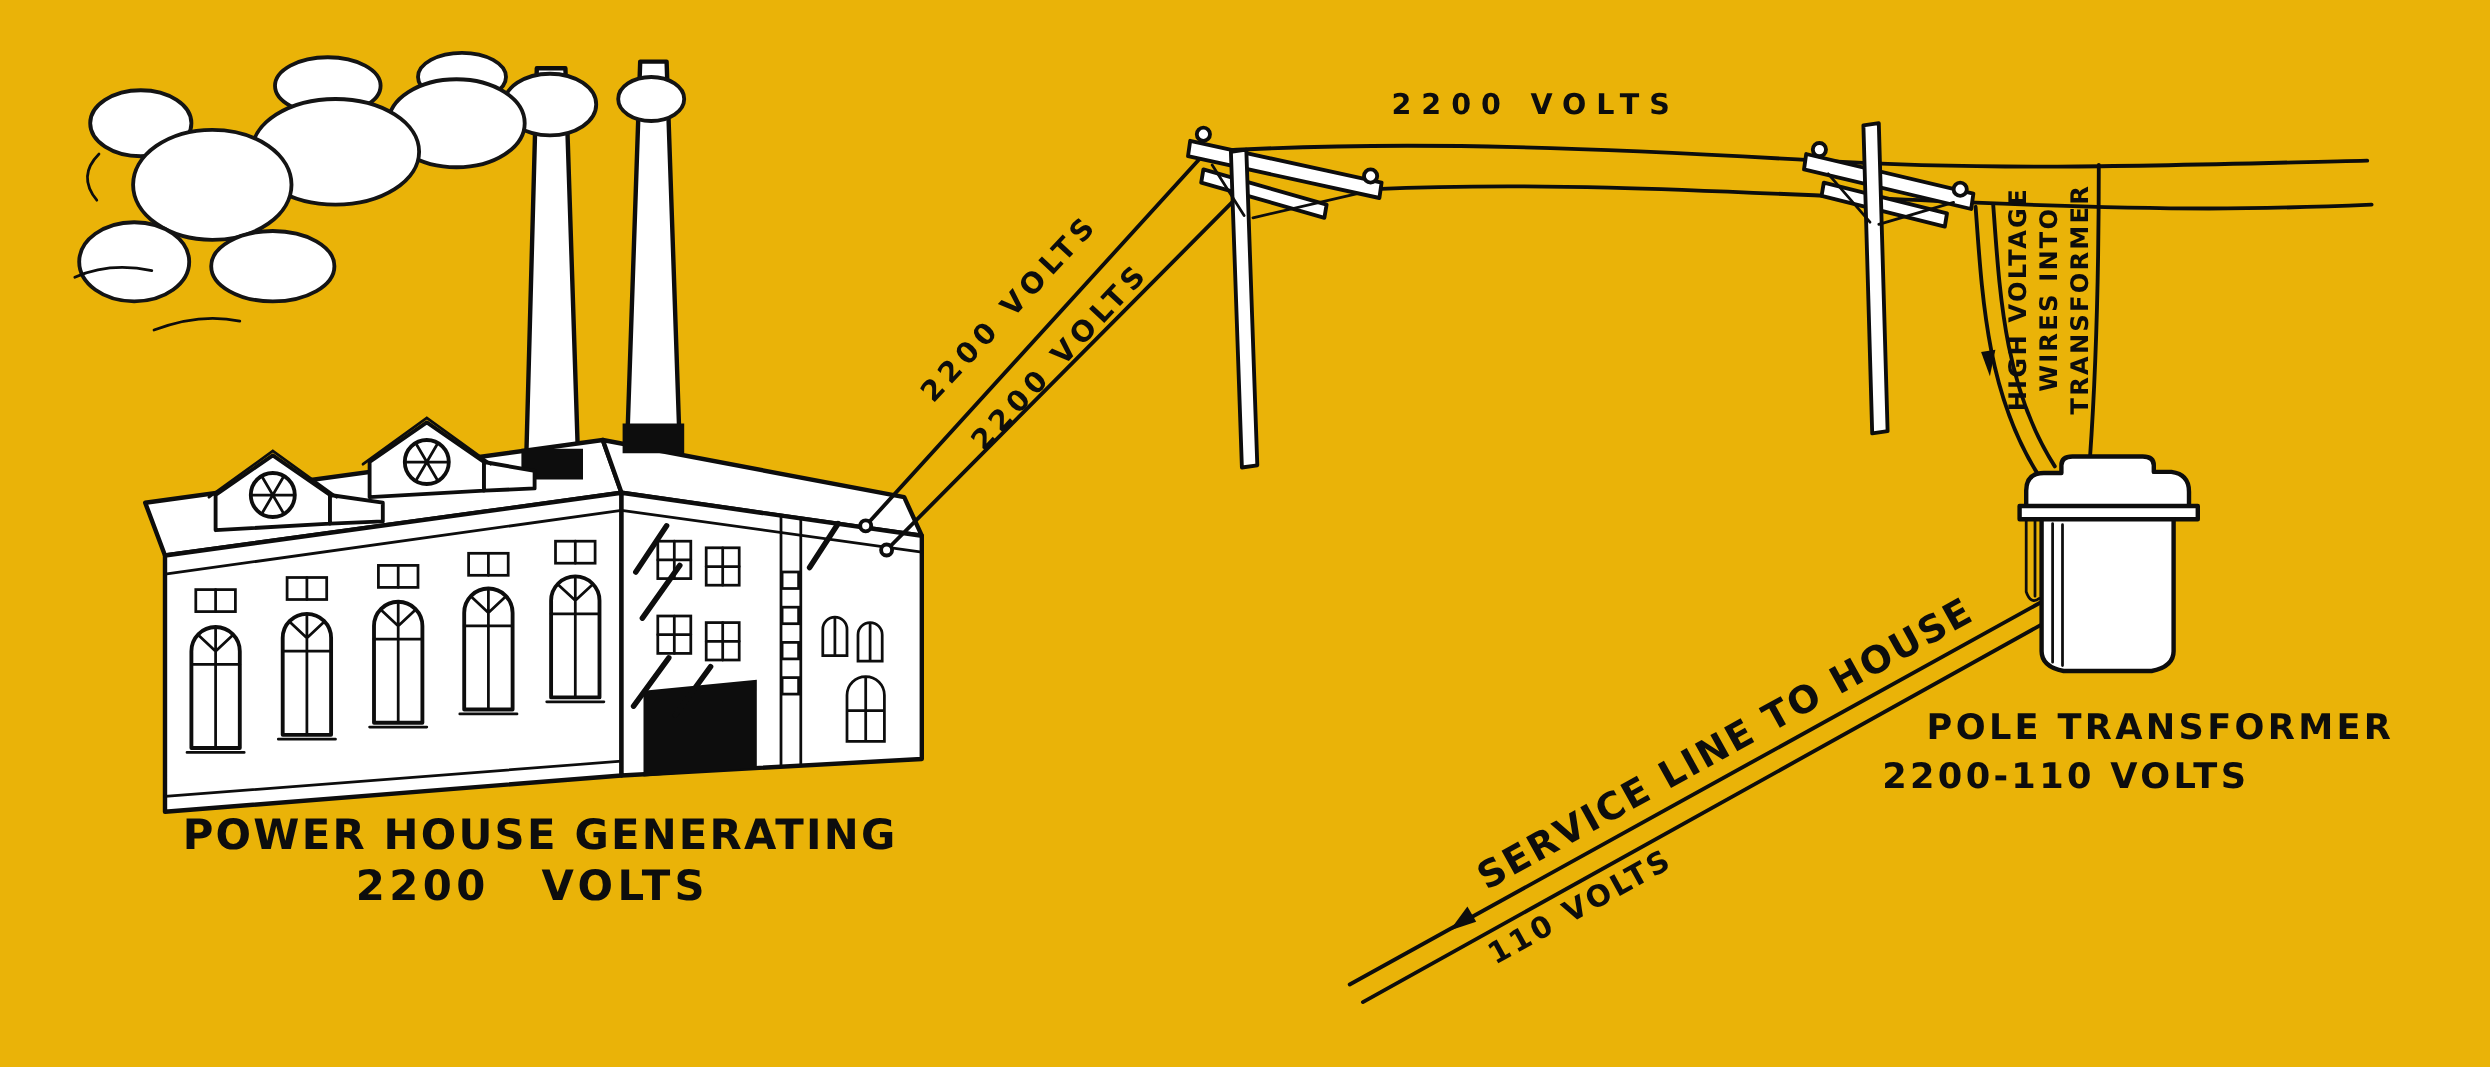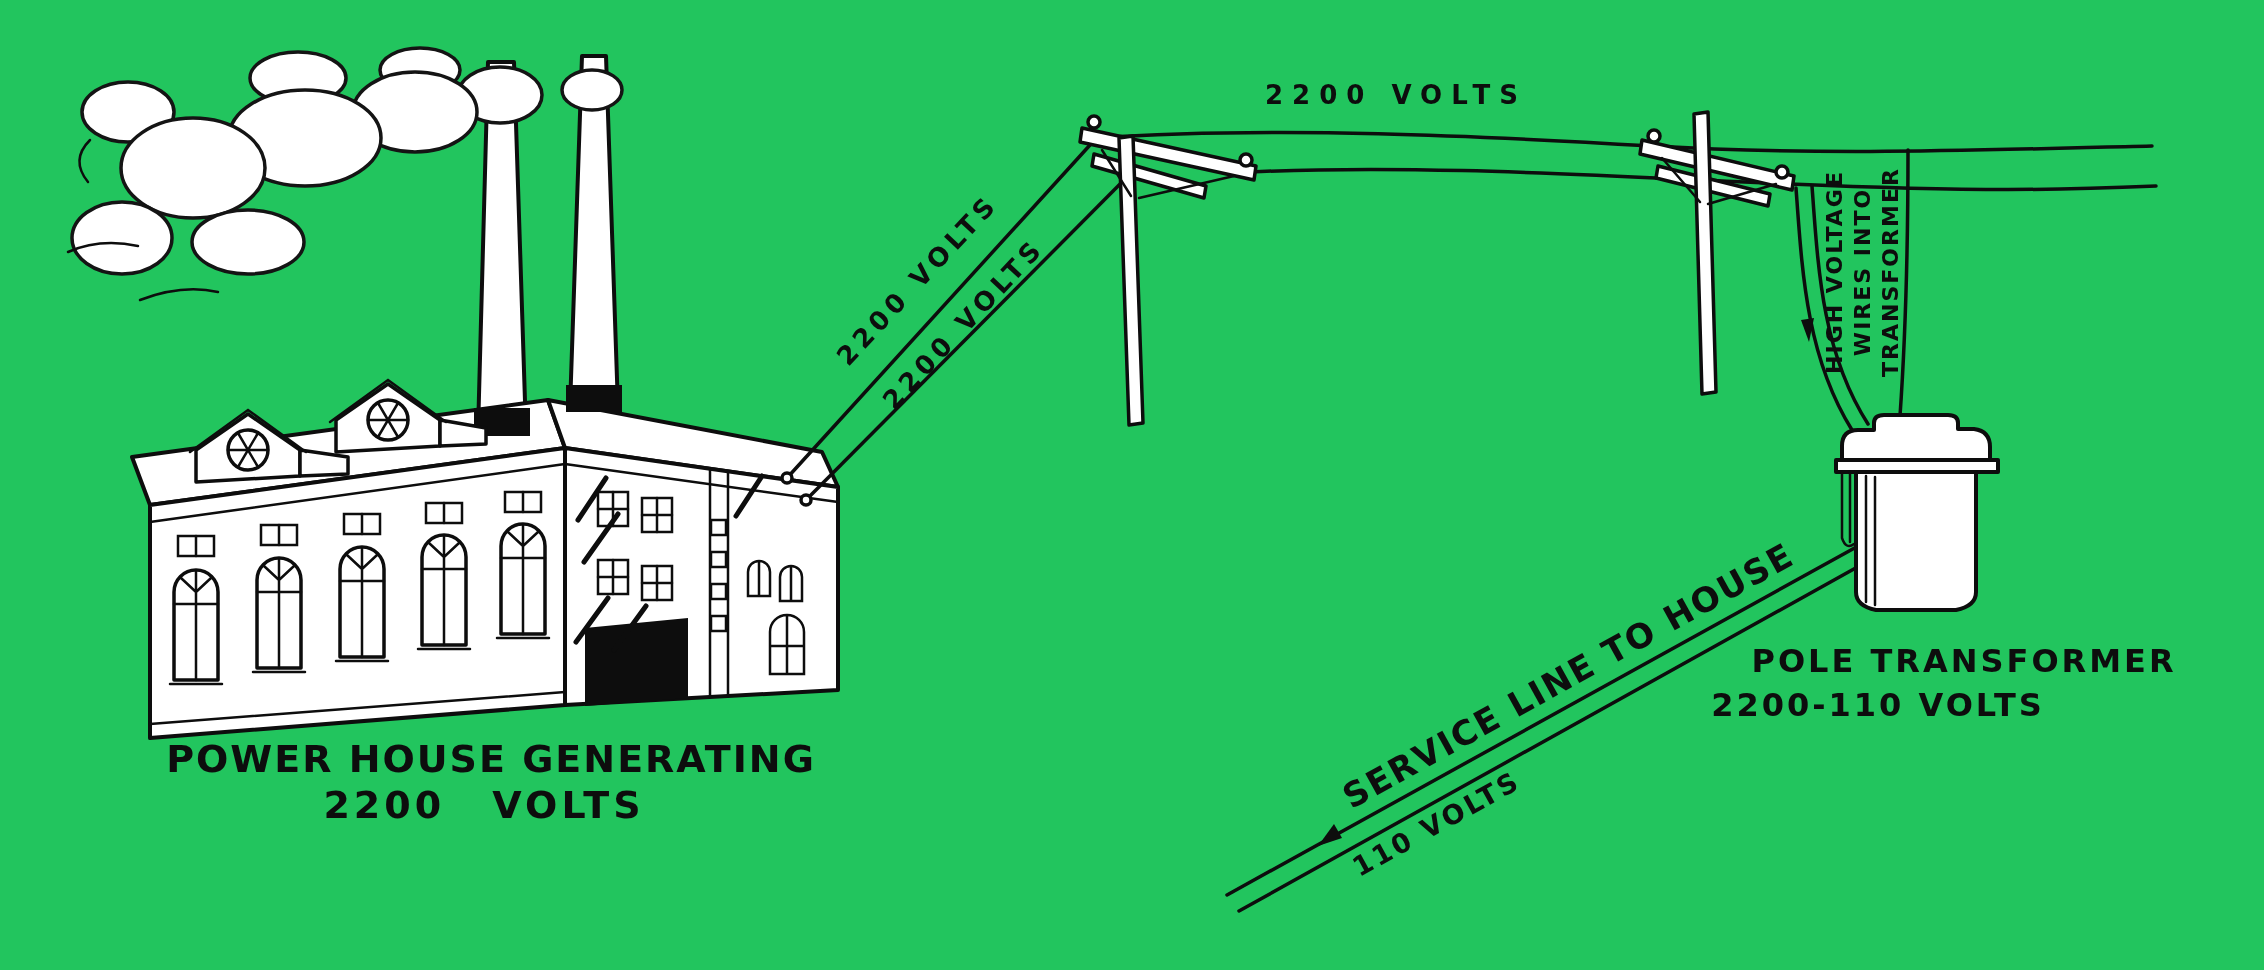--- a/index.html
+++ b/index.html
@@ -1,16 +1,16 @@
 <!DOCTYPE html>
 <html><head>
 <meta charset="utf-8">
 <style>
   html,body{margin:0;padding:0;background:#ffffff;}
-  #stage{width:2264px;height:970px;background:#22c55e;position:relative;overflow:hidden;}
+  #stage{width:2264px;height:970px;background:#eab308;position:relative;overflow:hidden;}
   svg{display:block;}
   .ink{stroke:#0d0d0d;fill:none;stroke-width:3.5;stroke-linecap:round;stroke-linejoin:round;}
   .ink-thin{stroke:#0d0d0d;fill:none;stroke-width:2.5;stroke-linecap:round;}
   .ink-bold{stroke:#0d0d0d;fill:none;stroke-width:5;stroke-linecap:round;}
   .paper{fill:#ffffff;stroke:#0d0d0d;stroke-width:3.5;stroke-linejoin:round;}
   .paper4{fill:#ffffff;stroke:#0d0d0d;stroke-width:4;stroke-linejoin:round;}
   .solid{fill:#0d0d0d;stroke:none;}
   .cloud{fill:#ffffff;stroke:#141414;stroke-width:3.5;}
   .t{font-family:"DejaVu Sans",sans-serif;font-weight:bold;fill:#0d0d0d;}
 </style>

